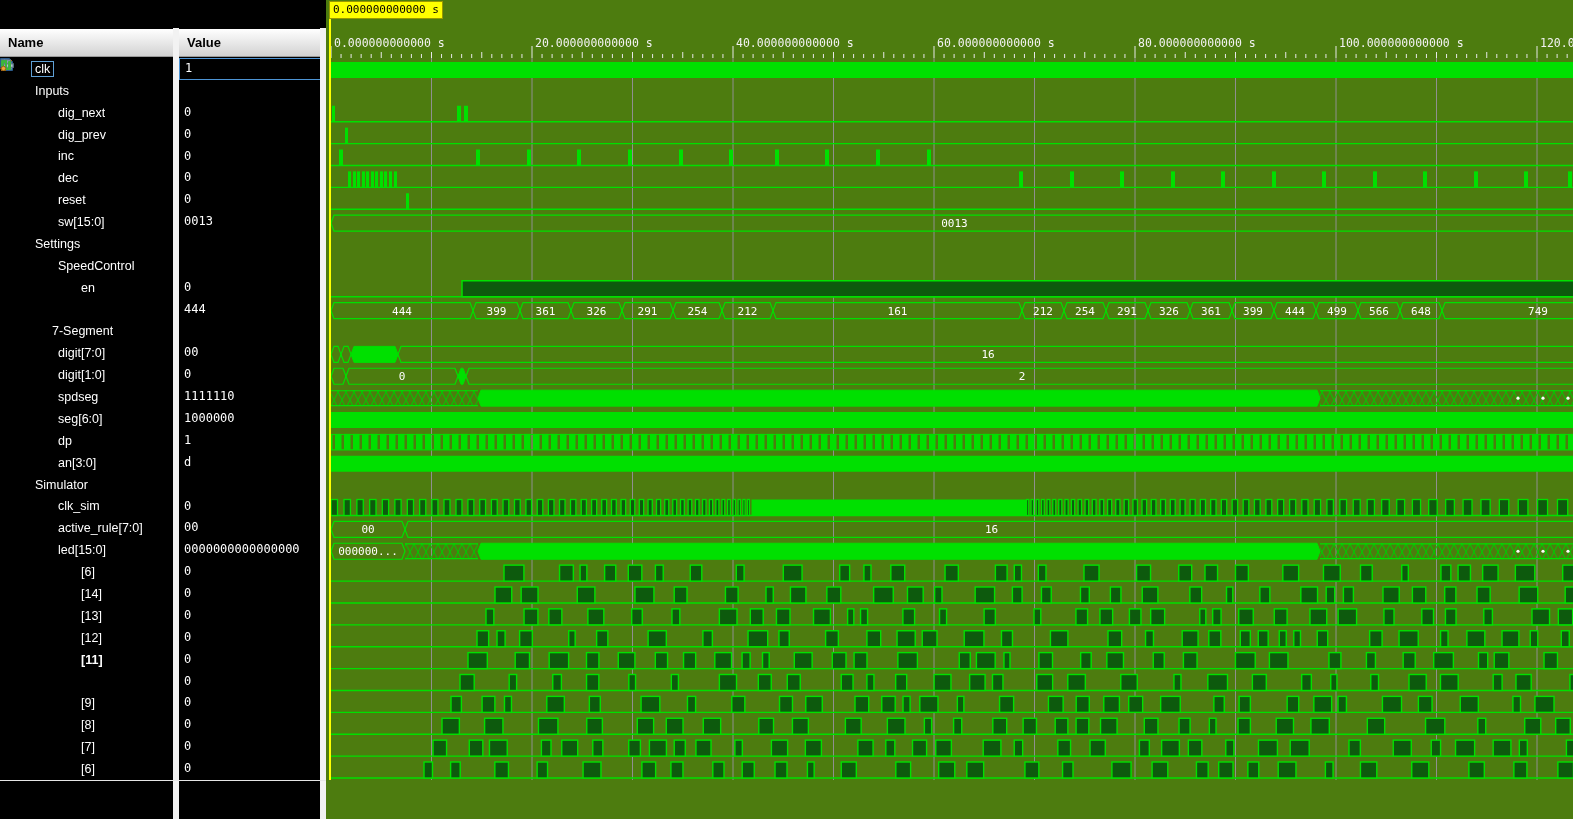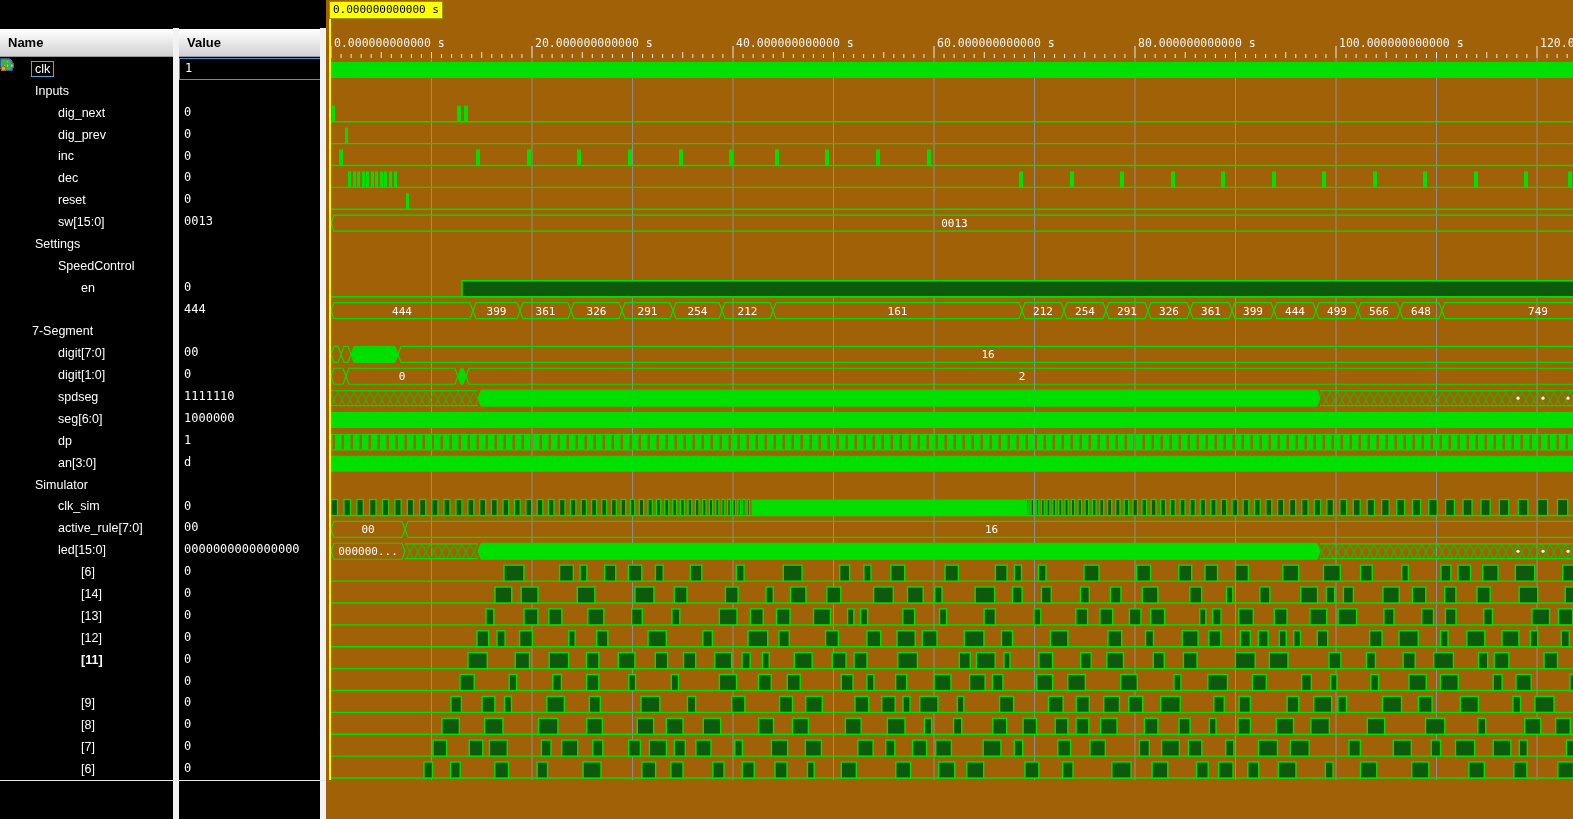--- a/index.html
+++ b/index.html
@@ -16,21 +16,21 @@
   .arrow{width:14px;height:12px;flex:none;}
   .icon{width:15px;height:13px;flex:none;margin-right:3px;}
   .nlabel{overflow:hidden;}
   .sel-name{border:1px solid #5fa0d5;padding:0 3px;margin-left:-4px;background:#000;text-align:center;}
   .vrow{height:21.875px;line-height:21.875px;box-sizing:border-box;color:#fff;
        font-family:"DejaVu Sans Mono",monospace;font-size:12px;padding-left:5px;white-space:nowrap;}
   .vrow.selected{border:1.5px solid #4d94d4;line-height:19px;}
   .divider{position:absolute;top:28px;bottom:0;width:6px;background:#f2f2f2;}
   #divider1{left:173px;}
   #divider2{left:320px;}
-  #wave-panel{position:absolute;left:326px;top:0;width:1247px;height:819px;background:#a16207;}
+  #wave-panel{position:absolute;left:326px;top:0;width:1247px;height:819px;background:#4d7c0f;}
   #cursor-box{position:absolute;left:3px;top:1px;height:16px;background:#ffff00;color:#000;
        font-family:"DejaVu Sans Mono",monospace;font-size:11px;line-height:16px;padding:0 3px;
        border:1px solid #999900;box-sizing:content-box;z-index:5;}
   #panel-bottom-line{position:absolute;left:0;top:780px;width:326px;height:1px;background:#e6e6e6;}
   svg{position:absolute;left:0;top:0;}
 </style>
 </head>
 <body>
 
 <div id="app">
@@ -174,21 +174,21 @@
           </span>
           <span class="icon">
             <svg width="15" height="13" viewBox="0 0 15 13">
               <rect x="1.5" y="2" width="9" height="3.2" fill="#d8a840" stroke="#8a5a10" stroke-width="0.8"></rect>
               <rect x="4" y="6" width="9" height="3.2" fill="#e8c870" stroke="#8a5a10" stroke-width="0.8"></rect>
               <circle cx="3.5" cy="10.8" r="2.1" fill="#f2a33c" stroke="#8a5a10" stroke-width="0.8"></circle>
             </svg>
           </span>
           <span class="nlabel">n[14:0]</span>
         </div>
-        <div class="nrow" style="padding-left: 0; text-align: right;">
+        <div class="nrow" style="padding-left: 20px; text-align: right;">
           <span class="arrow">
             <svg width="12" height="12" viewBox="0 0 12 12">
               <polyline points="2,4 6,8.5 10,4" stroke="#d8d8d8" fill="none" stroke-width="1.6"></polyline>
             </svg>
           </span>
           <span class="icon">
             <svg width="14" height="13" viewBox="0 0 14 13">
               <rect x="1" y="1" width="8" height="8" fill="#6e9dc9" stroke="#2f5f8f"></rect>
               <rect x="4" y="4" width="8" height="8" fill="#9bbcd9" stroke="#2f5f8f"></rect>
             </svg>

